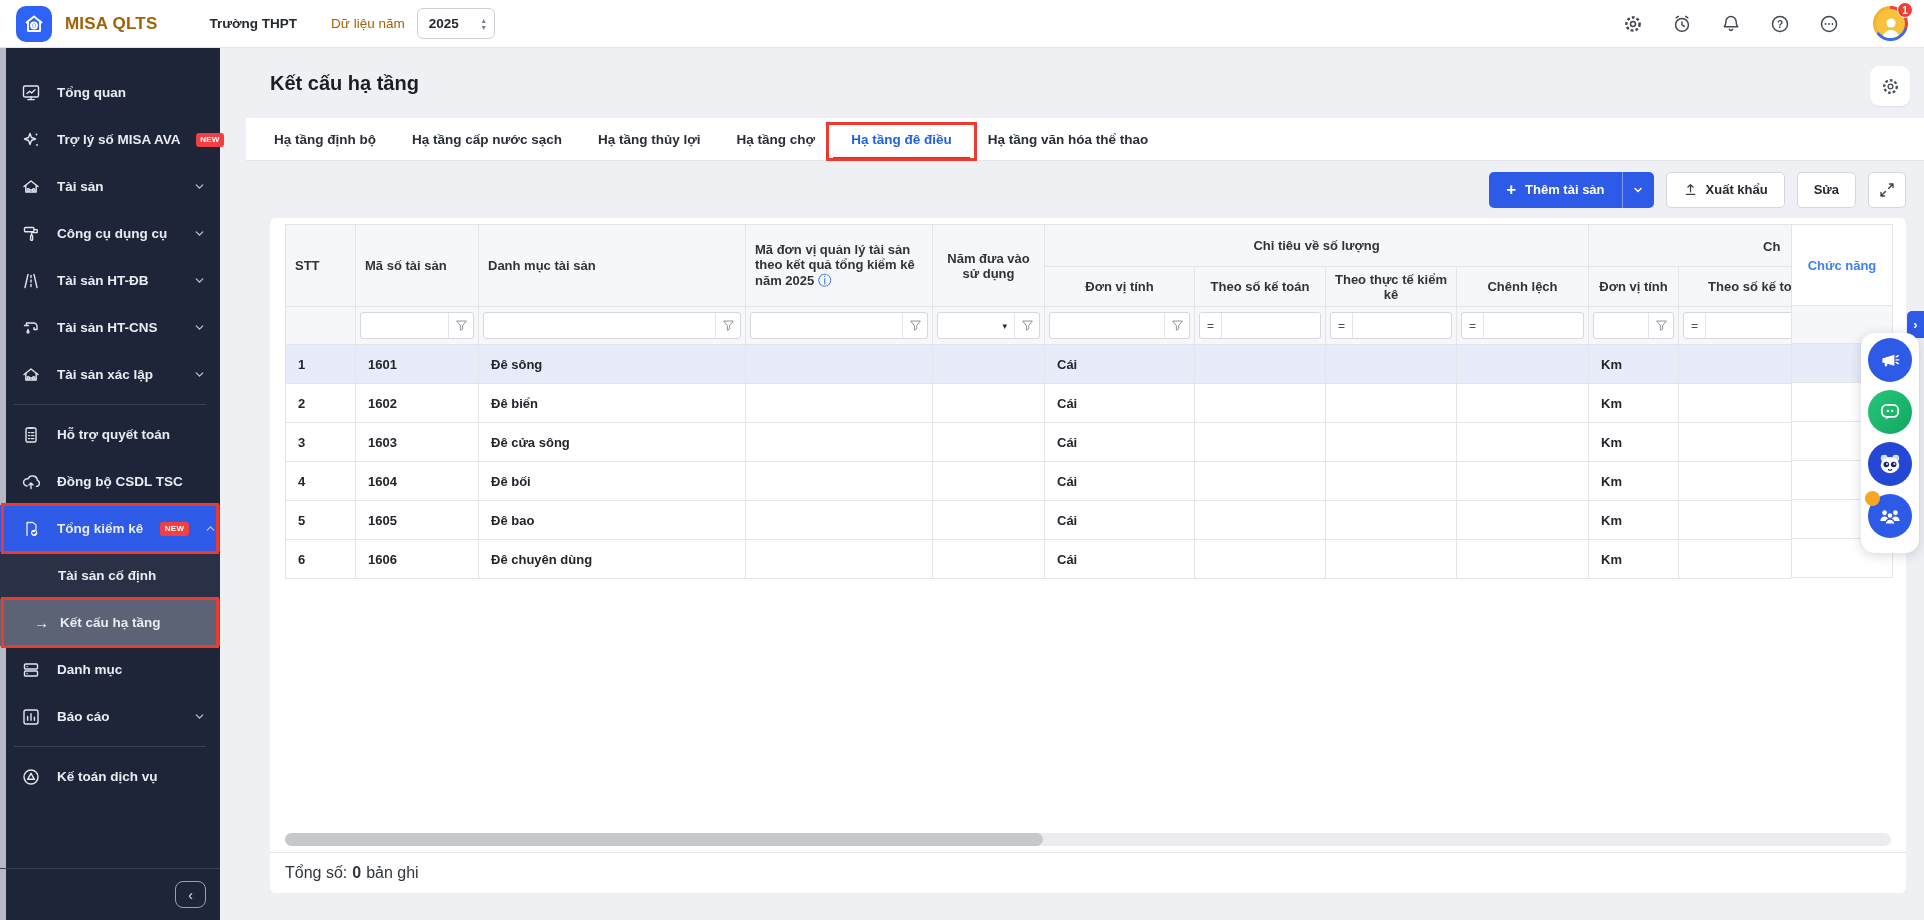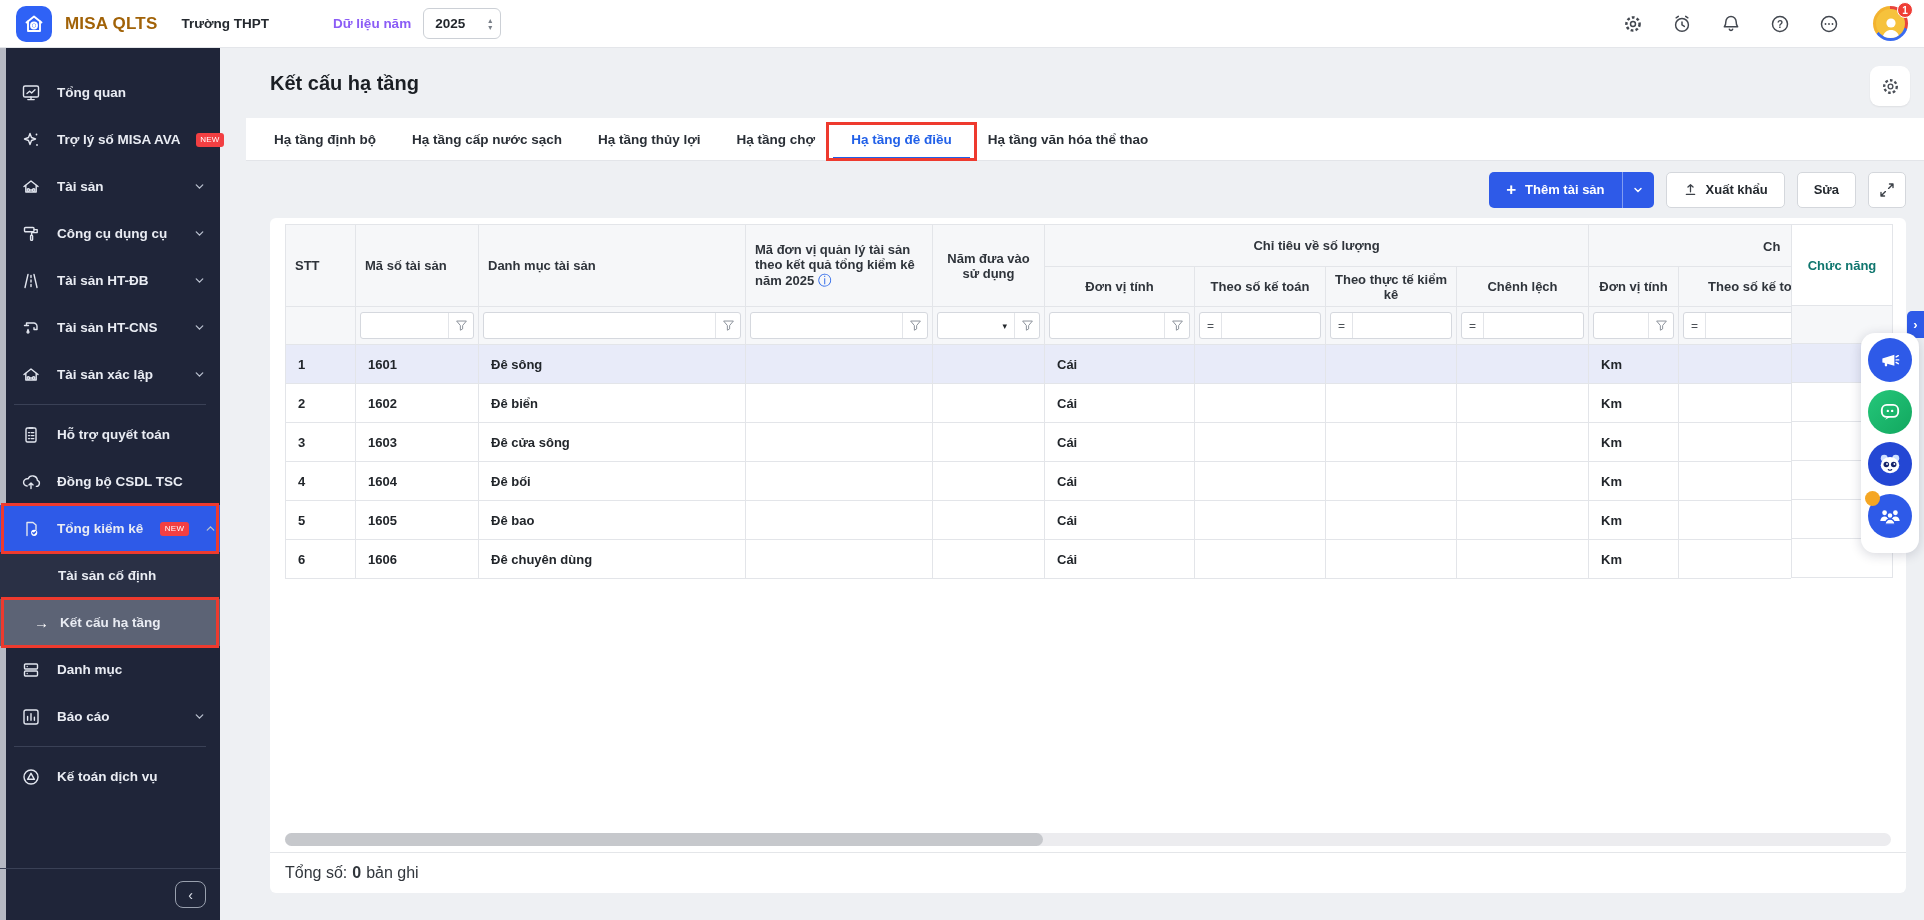--- a/index.html
+++ b/index.html
@@ -6,22 +6,22 @@
   html,body { width:1924px; height:920px; overflow:hidden; }
   body { font-family:"Liberation Sans", sans-serif; background:#eef0f3; color:#23272d; }
   .app { position:relative; width:1924px; height:920px; overflow:hidden; }
 
   
   .topbar { position:absolute; left:0; top:0; width:1924px; height:48px; background:#fff;
             border-bottom:1px solid #e4e6ea; display:flex; align-items:center; padding:0 16px; z-index:30; }
   .logo { width:36px; height:36px; border-radius:10px; background:#2f62f6; display:flex;
           align-items:center; justify-content:center; flex:0 0 auto; }
   .appname { font-size:17px; font-weight:800; color:#a16207; margin-left:13px; letter-spacing:.2px; }
-  .orgname { font-size:13.5px; font-weight:700; color:#24292f; margin-left:24px; }
-  .yearlabel { font-size:13.5px; font-weight:700; color:#8b5cf6; margin-left:64px; }
+  .orgname { font-size:13.5px; font-weight:700; color:#24292f; margin-left:52px; }
+  .yearlabel { font-size:13.5px; font-weight:400; color:#a16207; margin-left:34px; }
   .yearbox { margin-left:12px; width:78px; height:31px; border:1px solid #ccd0d6; border-radius:6px;
              background:#fff; display:flex; align-items:center; padding:0 8px 0 11px; cursor:pointer; }
   .yearval { font-size:13.5px; font-weight:700; flex:1; }
   .stepper { display:flex; flex-direction:column; line-height:7px; font-size:8px; color:#7a8089; text-align:center; }
   .topicons { margin-left:auto; display:flex; align-items:center; gap:27px; }
   .ticon { width:22px; height:22px; display:flex; align-items:center; justify-content:center; cursor:pointer; color:#42474f; }
   .avatar { position:relative; width:35px; height:35px; margin-left:6px; border-radius:50%; cursor:pointer;
             background:conic-gradient(#e8443c 0 30%, #3a6bf0 30% 65%, #f3b32f 65% 100%);
             display:flex; align-items:center; justify-content:center; }
   .avatar-inner { width:29px; height:29px; border-radius:50%; background:#f6c23c; display:flex; align-items:flex-end; justify-content:center; overflow:hidden; }
@@ -30,21 +30,21 @@
              align-items:center; justify-content:center; padding:0 4px; border:1.5px solid #fff; }
 
   
   .sidebar { position:absolute; left:0; top:48px; width:220px; height:872px; background:#1f2539; z-index:20; }
   .sscroll { position:absolute; left:0; top:0; width:6px; height:100%; background:#c6cad3; opacity:.9; }
   .nav { padding-top:21px; }
   .sitem { position:relative; display:flex; align-items:center; height:47px; padding:0 14px 0 20px; gap:15px;
            color:#e9ecf3; font-size:13.5px; font-weight:600; cursor:pointer; white-space:nowrap; }
   .sicon { width:22px; height:22px; display:flex; align-items:center; justify-content:center; flex:0 0 auto; color:#e2e6ef; }
   .chev { margin-left:auto; color:#b9c0ce; display:flex; }
-  .newbadge { background:#f23f42; color:#fff; font-size:8px; font-weight:400; padding:2.5px 4.5px;
+  .newbadge { background:#f23f42; color:#fff; font-size:8px; font-weight:700; padding:2.5px 4.5px;
               border-radius:3px; letter-spacing:.3px; }
   .ml-auto { margin-left:auto; }
   .ml-8 { margin-left:2px; }
   .active-item { background:#2e5ae8; }
   .sub { padding-left:58px; background:#2a3045; }
   .sub.sel { background:#5c6375; padding-left:34px; gap:11px; }
   .subarrow { font-size:15px; color:#fff; }
   .sdiv { height:1px; background:#3a4156; margin:6px 14px; }
   .redbox { position:absolute; inset:-2px 1px -2px 1px; border:3px solid #ee3a2e; pointer-events:none; z-index:6; }
   .sfoot { position:absolute; left:0; right:0; bottom:0; height:52px; border-top:1px solid #3a4156;
@@ -98,21 +98,21 @@
             justify-content:center; color:#8a9099; cursor:pointer; flex:0 0 auto; }
   .eq { width:22px; height:100%; border-right:1px solid #e3e5e9; display:flex; align-items:center;
         justify-content:center; font-size:12px; color:#4c5157; flex:0 0 auto; }
   .caretcell { flex:1; text-align:right; padding-right:7px; font-size:9px; color:#24282d; }
   tbody td { height:39px; padding:0 12px; font-size:13px; font-weight:700; color:#22262b; background:#fff; }
   tr.hl td { background:#e8ebf9; }
   tbody tr { cursor:pointer; }
 
   .pinned { position:absolute; left:1506px; top:0; width:102px; background:#fff; border:1px solid #e3e5e9; border-bottom:0; }
   .p-head { height:81px; display:flex; align-items:center; justify-content:center; font-size:13px; font-weight:700;
-            color:#0f766e; border-bottom:1px solid #e3e5e9; background:#fff; }
+            color:#3b82f6; border-bottom:1px solid #e3e5e9; background:#fff; }
   .p-filter { height:38px; background:#f6f7f9; border-bottom:1px solid #e3e5e9; }
   .p-cell { height:39px; border-bottom:1px solid #e3e5e9; background:#fff; }
   .p-cell.hl { background:#e8ebf9; }
 
   .hscroll { position:absolute; left:15px; top:615px; width:1606px; height:13px; background:#ececef; border-radius:7px; }
   .hthumb { width:758px; height:13px; background:#c6c8cc; border-radius:7px; cursor:pointer; }
   .cfoot { position:absolute; left:0; right:0; top:634px; height:41px; border-top:1px solid #e4e6e9;
            display:flex; align-items:center; gap:5px; padding-left:15px; font-size:16px; color:#31363c; }
   .cfoot b { font-weight:800; }
 

